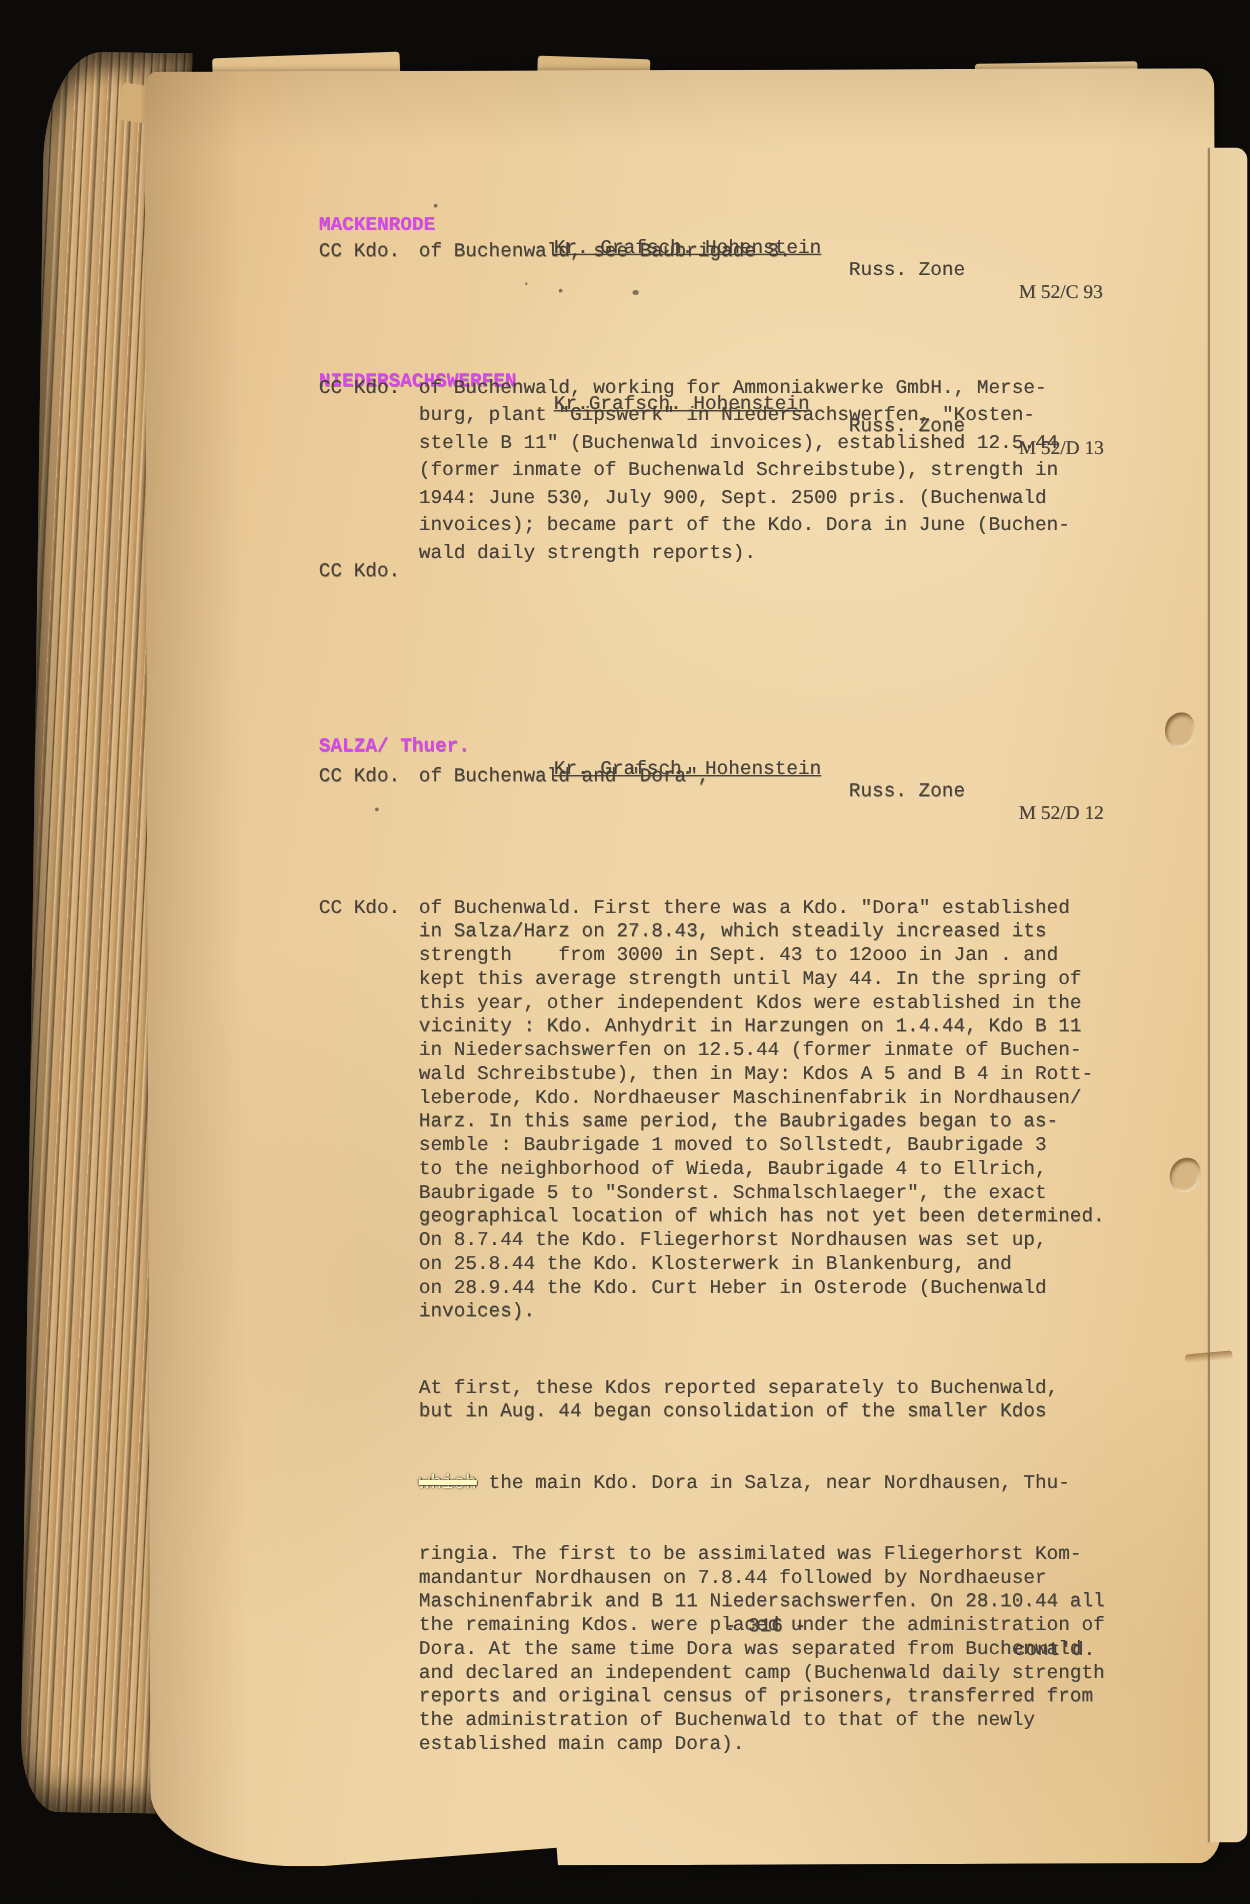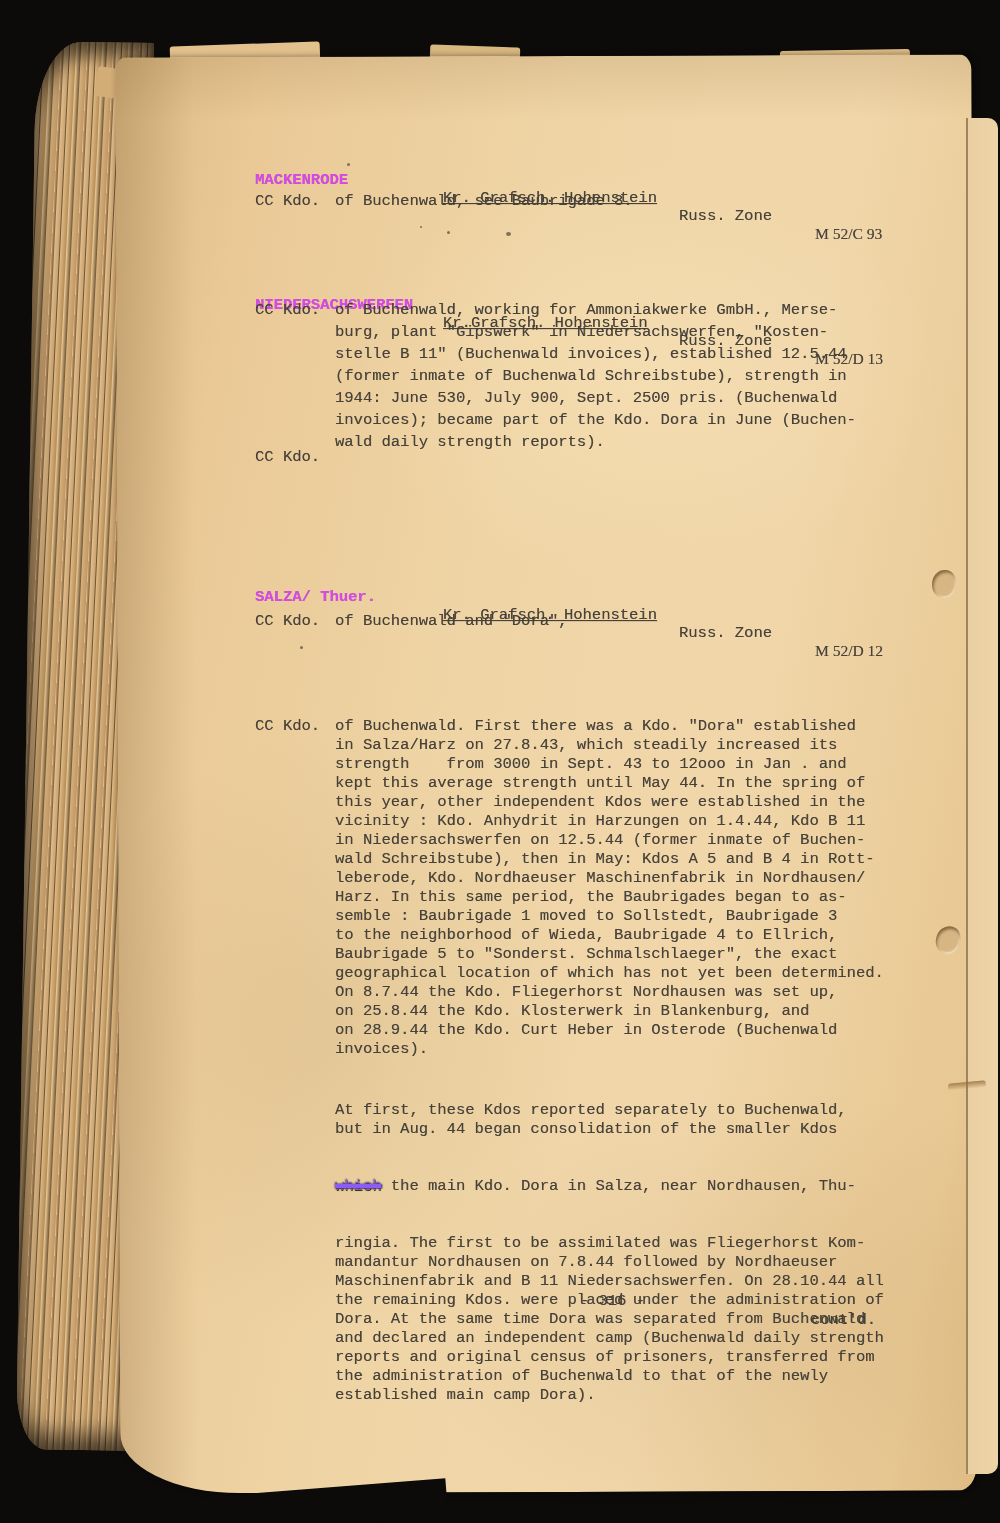--- a/index.html
+++ b/index.html
@@ -82,21 +82,21 @@
   .h-zone{position:absolute;left:424px;}
   .h-ref{position:absolute;left:560px;font-family:Liberation Serif, serif;}
   .para{position:absolute;left:0;width:680px;}
   .p-label{position:absolute;left:0;top:0;}
   .p-lines{margin-left:80px;white-space:pre;}
   .lh22 .p-lines,.lh22{line-height:22px;}
   .lh20 .p-lines,.lh20{line-height:20px;}
   .lh19 .p-lines,.lh19{line-height:19px;}
   .mixed-line{white-space:pre;}
   .struck{
-    color:#8b5cf6;text-decoration:line-through;text-decoration-thickness:4px;
+    color:#fef9c3;text-decoration:line-through;text-decoration-thickness:4px;
     text-shadow:0 0 2px #3b352b,.5px .5px 0 #3b352b;
   }
   .page-number{position:absolute;left:230px;width:160px;text-align:right;}
   .contd{position:absolute;left:556px;}
 </style>
 </head>
 <body>
 
 <div class="canvas">
 

